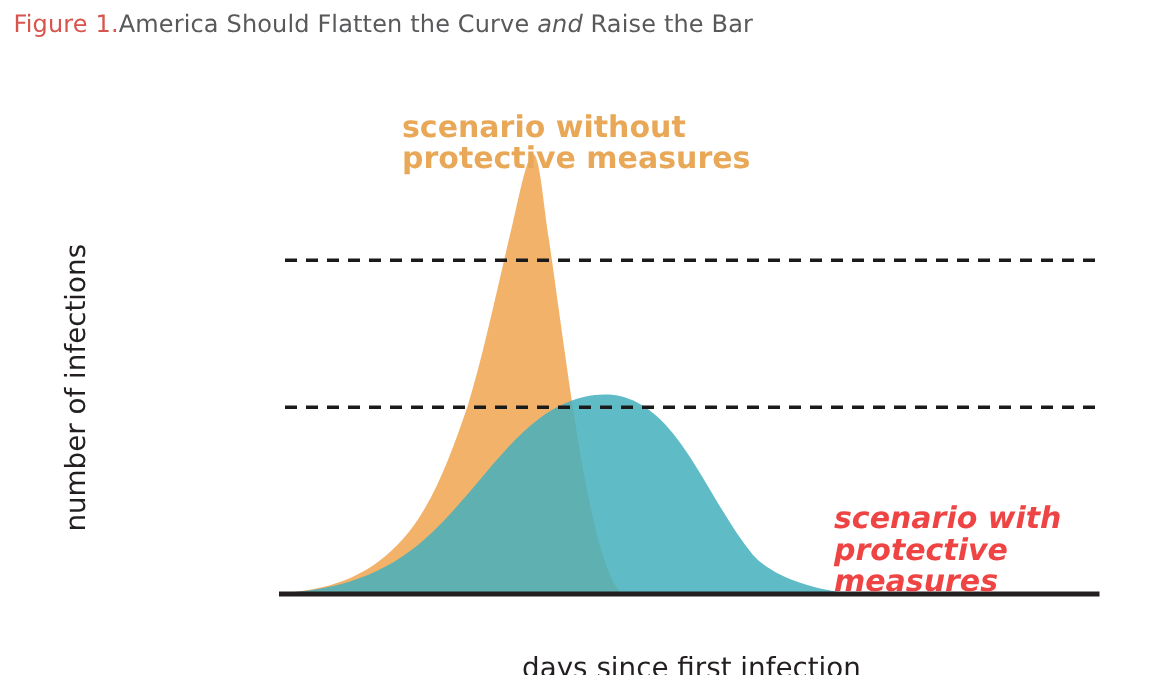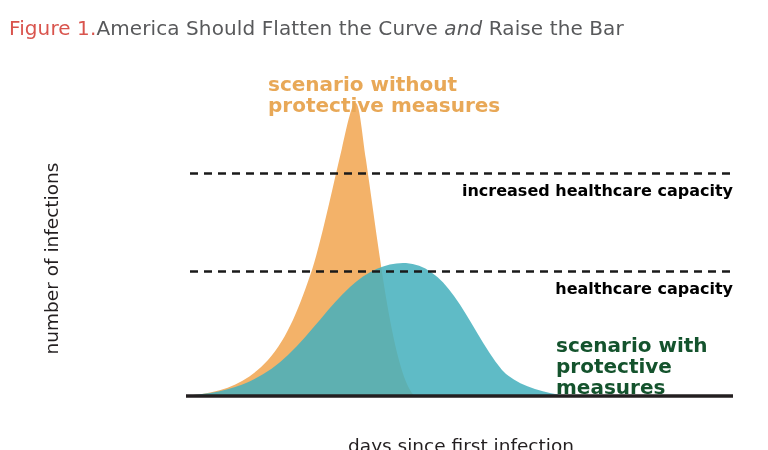--- a/index.html
+++ b/index.html
@@ -13,22 +13,22 @@
     position: relative;
     overflow: hidden;
     font-family: "DejaVu Sans", "Liberation Sans", sans-serif;
     -webkit-font-smoothing: antialiased;
   }
 
   
   #figure-caption {
     position: absolute;
     left: 9px;
-    top: 18px;
-    font-size: 20px;
+    top: 6px;
+    font-size: 16px;
     line-height: 20px;
     color: #58595b;
     white-space: nowrap;
     letter-spacing: 0.1px;
   }
   #figure-caption .fignum {
     color: #d9544d;
     font-weight: 400;
   }
   #figure-caption .em {
@@ -84,22 +84,23 @@
   }
   #label-without {
     left: 268px;
     top: 44px;
     color: #e8a857;
     text-align: left;
   }
   #label-with {
     left: 556px;
     top: 305px;
-    color: #14532d;
+    color: #ef4444;
     text-align: left;
+    font-style: italic;
   }
 
   
   .capacity-label {
     position: absolute;
     font-size: 16px;
     font-weight: bold;
     color: #000000;
     white-space: nowrap;
     text-align: right;
@@ -156,21 +157,19 @@
 
     <line x1="186" y1="366" x2="733" y2="366" stroke="#231f20" stroke-width="3.4" stroke-linecap="butt"></line>
   </svg>
 
   <div class="curve-label" id="label-without">scenario without
 protective measures</div>
 
   <div class="curve-label" id="label-with">scenario with
 protective measures</div>
 
-  <div class="capacity-label" id="label-increased-capacity">increased healthcare capacity</div>
 
-  <div class="capacity-label" id="label-capacity">healthcare capacity</div>
 
   <div id="y-axis-title">number of infections</div>
 
   <div id="x-axis-title">days since first infection</div>
 
 </div>
 
 </body></html>

